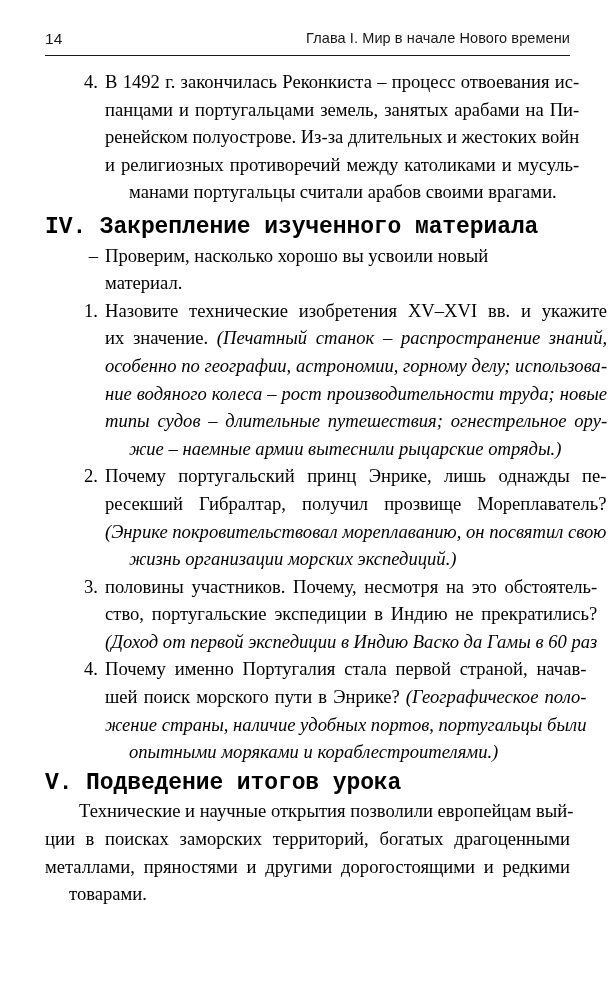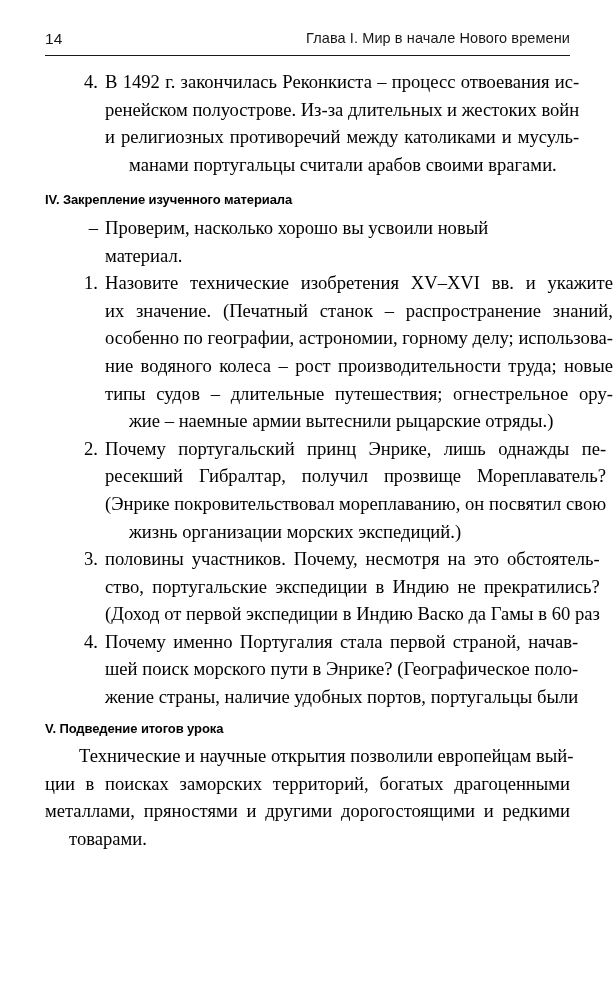--- a/index.html
+++ b/index.html
@@ -110,30 +110,30 @@
     width: 30px;
     text-align: right;
     padding-right: 7px;
     box-sizing: border-box;
     margin-left: 30px;
   }
   .dashline .itxt { flex: 1 1 auto; }
 
   
   .head {
-    font-family: Liberation Sans, sans-serif;
+    font-family: Liberation Mono, monospace;
     font-weight: bold;
-    font-size: 13px;
+    font-size: 23px;
     line-height: 27.6px;
     letter-spacing: -0.1px;
     color: #000;
     margin: 0;
   }
 
-  .it { }
+  .it { font-style: italic; }
 
   .sp-4   { height: 4px; }
   .sp-8   { height: 8px; }
 
   
   .lines { }
   .lines .ln {
     display: block;
     text-align: justify;
     text-align-last: justify;
@@ -153,20 +153,21 @@
     <span class="chaptitle">Глава I. Мир в начале Нового времени</span>
   </div>
   <div class="rule"></div>
 
   <div class="body">
 
     <div class="item">
       <span class="marker">4.</span>
       <span class="itxt lines">
         <span class="ln">В 1492 г. закончилась Реконкиста – процесс отвоевания ис-</span>
+        <span class="ln">панцами и португальцами земель, занятых арабами на Пи-</span>
         <span class="ln">ренейском полуострове. Из-за длительных и жестоких войн</span>
         <span class="ln">и религиозных противоречий между католиками и мусуль-</span>
         <span class="ln last">манами португальцы считали арабов своими врагами.</span>
       </span>
     </div>
 
     <div class="sp-8"></div>
 
     <div class="head">IV. Закрепление изученного материала</div>
 
@@ -205,20 +206,21 @@
         <span class="ln it">(Доход от первой экспедиции в Индию Васко да Гамы в 60 раз</span>
       </span>
     </div>
 
     <div class="item">
       <span class="marker">4.</span>
       <span class="itxt lines">
         <span class="ln">Почему именно Португалия стала первой страной, начав-</span>
         <span class="ln"><span>шей поиск морского пути в Энрике? </span><span class="it">(Географическое поло-</span></span>
         <span class="ln it">жение страны, наличие удобных портов, португальцы были</span>
+        <span class="ln it last">опытными моряками и кораблестроителями.)</span>
       </span>
     </div>
 
     <div class="sp-4"></div>
 
     <div class="head">V. Подведение итогов урока</div>
 
     <div class="para lines">
       <span class="ln" style="text-indent:34px;">Технические и научные открытия позволили европейцам вый-</span>
       <span class="ln">ции в поисках заморских территорий, богатых драгоценными</span>

